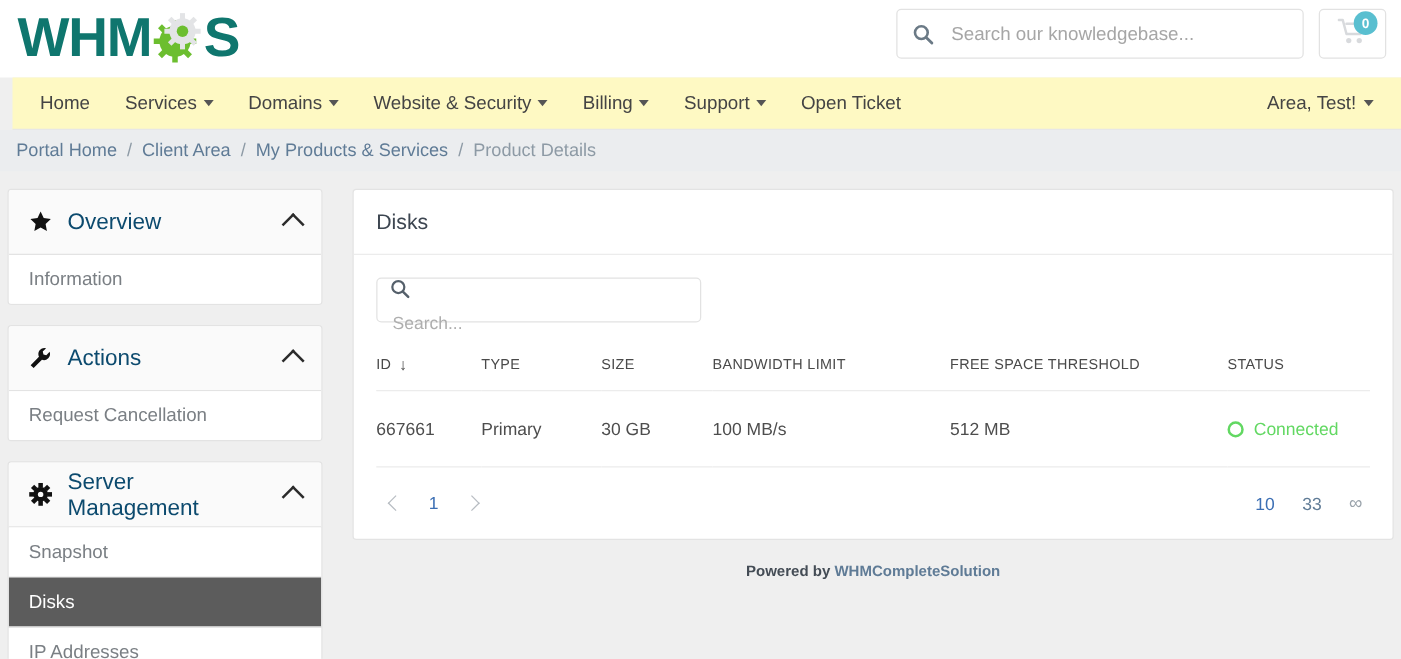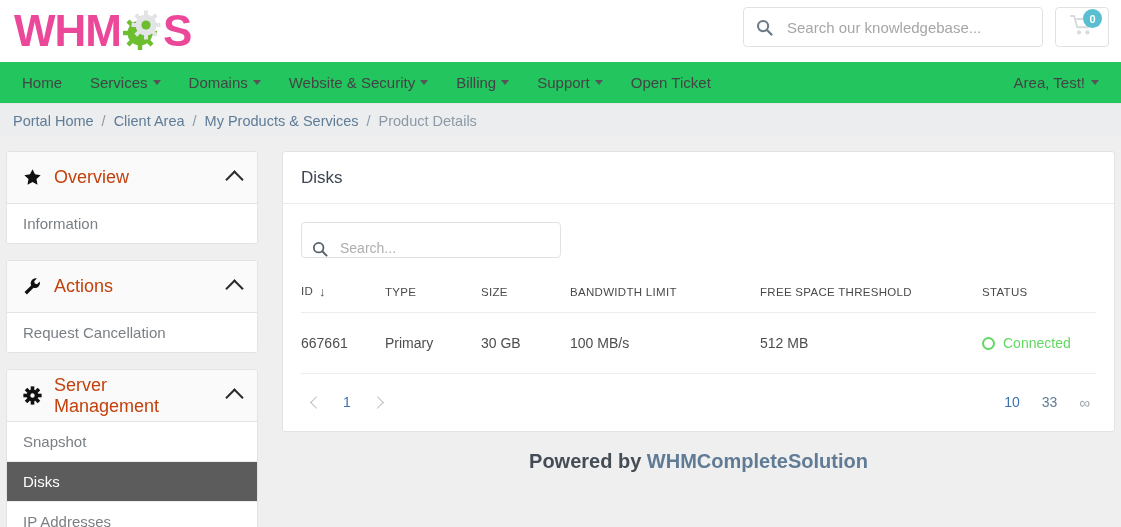--- a/index.html
+++ b/index.html
@@ -21,21 +21,21 @@
     align-items: center;
     padding: 0 0 0 14px;
     position: relative;
   }
   .logo {
     display: flex;
     align-items: center;
     font-size: 44px;
     font-weight: bold;
     letter-spacing: -1px;
-    color: #ec4899;
+    color: #0f766e;
     line-height: 1;
     user-select: none;
   }
   .logo .gear-wrap {
     position: relative;
     width: 46px;
     height: 46px;
     display: inline-block;
     margin: 0 -2px;
   }
@@ -43,21 +43,21 @@
 
   .header-right {
     position: absolute;
     right: 12px;
     top: 7px;
     display: flex;
     align-items: center;
     gap: 12px;
   }
   .kb-search {
-    width: 300px;
+    width: 326px;
     height: 40px;
     border: 1px solid #e2e2e2;
     border-radius: 4px;
     background: #fff;
     display: flex;
     align-items: center;
     padding: 0 12px;
     gap: 12px;
   }
   .kb-search .mag { color: #6b7a86; flex: none; display: flex; }
@@ -94,27 +94,28 @@
     color: #fff;
     font-size: 11px;
     font-weight: bold;
     display: flex;
     align-items: center;
     justify-content: center;
   }
 
   
   .navbar {
-    background: #22c55e;
+    background: #fef9c3;
     height: 42px;
     display: flex;
     align-items: center;
     padding: 0 16px 0 18px;
     position: relative;
     border-bottom: 1px solid #e7e7e7;
+    margin-left: 10px;
   }
   .nav-list { display: flex; align-items: center; gap: 0; }
   .nav-item {
     font-size: 15px;
     color: #444;
     padding: 0 14px;
     cursor: pointer;
     display: flex;
     align-items: center;
     gap: 5px;
@@ -176,21 +177,21 @@
     height: 52px;
     display: flex;
     align-items: center;
     padding: 0 16px;
     gap: 12px;
     cursor: pointer;
   }
   .panel-head .p-icon { color: #1b1b1b; display: flex; align-items: center; }
   .panel-head .p-title {
     font-size: 18px;
-    color: #c2410c;
+    color: #0c4a6e;
     flex: 1;
   }
   .chevron-up {
     width: 13px; height: 13px;
     border-left: 2.4px solid #2b2b2b;
     border-top: 2.4px solid #2b2b2b;
     transform: rotate(45deg);
     margin-top: 4px;
   }
   .panel-link {
@@ -226,24 +227,25 @@
     font-weight: normal;
   }
   .card-body { padding: 18px 18px 0 18px; }
 
   .tbl-search {
     width: 260px;
     height: 36px;
     border: 1px solid #e2e2e2;
     border-radius: 4px;
     display: flex;
-    align-items: flex-end;
+    align-items: flex-start;
     padding: 0 10px;
     gap: 10px;
     margin-bottom: 12px;
+    flex-direction: column;
   }
   .tbl-search .mag { color: #55606b; display: flex; }
   .tbl-search input {
     border: 0; outline: 0; flex: 1;
     font-size: 14px; color: #555;
     font-family: "Liberation Sans", sans-serif;
     background: transparent;
   }
   .tbl-search input::placeholder { color: #aeaeae; }
 
@@ -286,21 +288,21 @@
   }
   .status-text { color: #62d862; font-size: 14px; }
 
   
   .pager {
     display: flex;
     align-items: center;
     padding: 14px 0 15px 0;
   }
   .pg-left { display: flex; align-items: center; gap: 6px; }
-  .pg-right { margin-left: auto; display: flex; align-items: center; gap: 22px; padding-right: 6px; }
+  .pg-right { margin-left: auto; display: flex; align-items: flex-end; gap: 22px; padding-right: 6px; }
   .pg-chev {
     width: 28px; height: 28px;
     display: flex; align-items: center; justify-content: center;
     cursor: pointer;
   }
   .pg-chev span {
     width: 9px; height: 9px;
     border-top: 1.6px solid #b7bcc2;
     border-right: 1.6px solid #b7bcc2;
     display: block;
@@ -314,21 +316,21 @@
     cursor: pointer;
   }
   .pg-size { font-size: 14px; color: #5f7b96; cursor: pointer; }
   .pg-size.active { color: #3c6fb4; }
   .pg-size.inf { color: #9aa3ab; font-size: 15px; }
 
   
   .footer {
     text-align: center;
     padding-top: 18px;
-    font-size: 20px;
+    font-size: 12px;
     font-weight: bold;
     color: #444c55;
   }
   .footer a { color: #5f7b96; text-decoration: none; cursor: pointer; }
 </style>
 </head>
 <body>
 
 <div class="top-header">
   <div class="logo">

